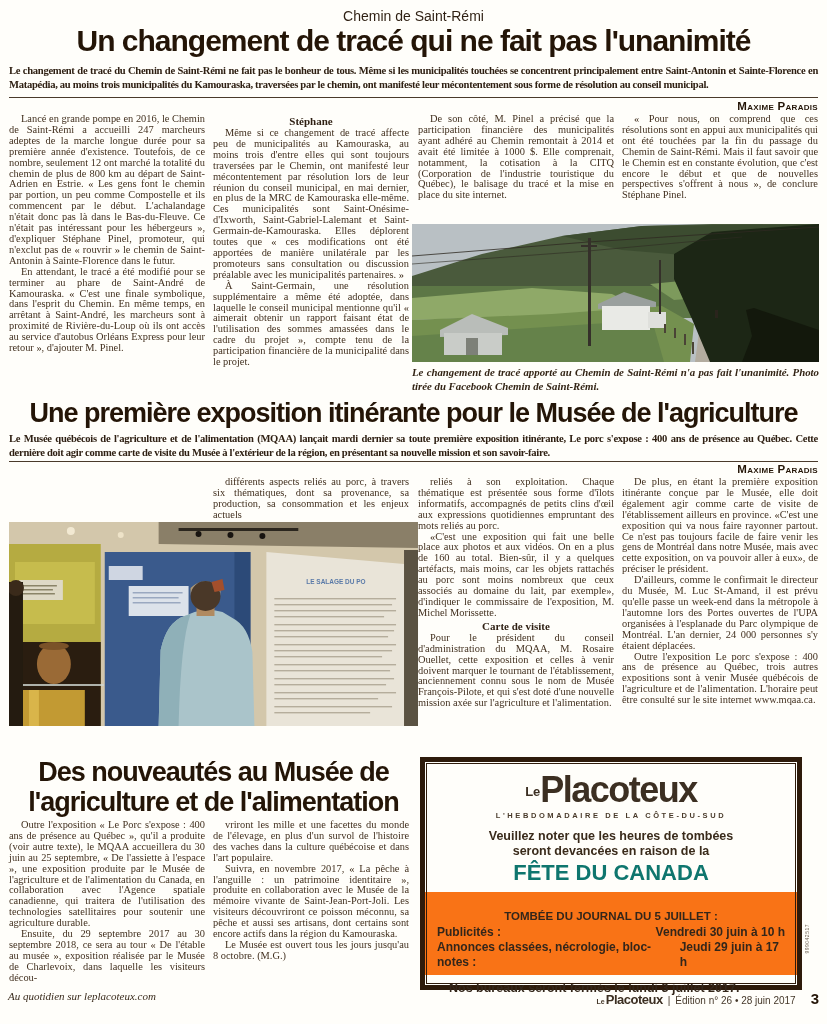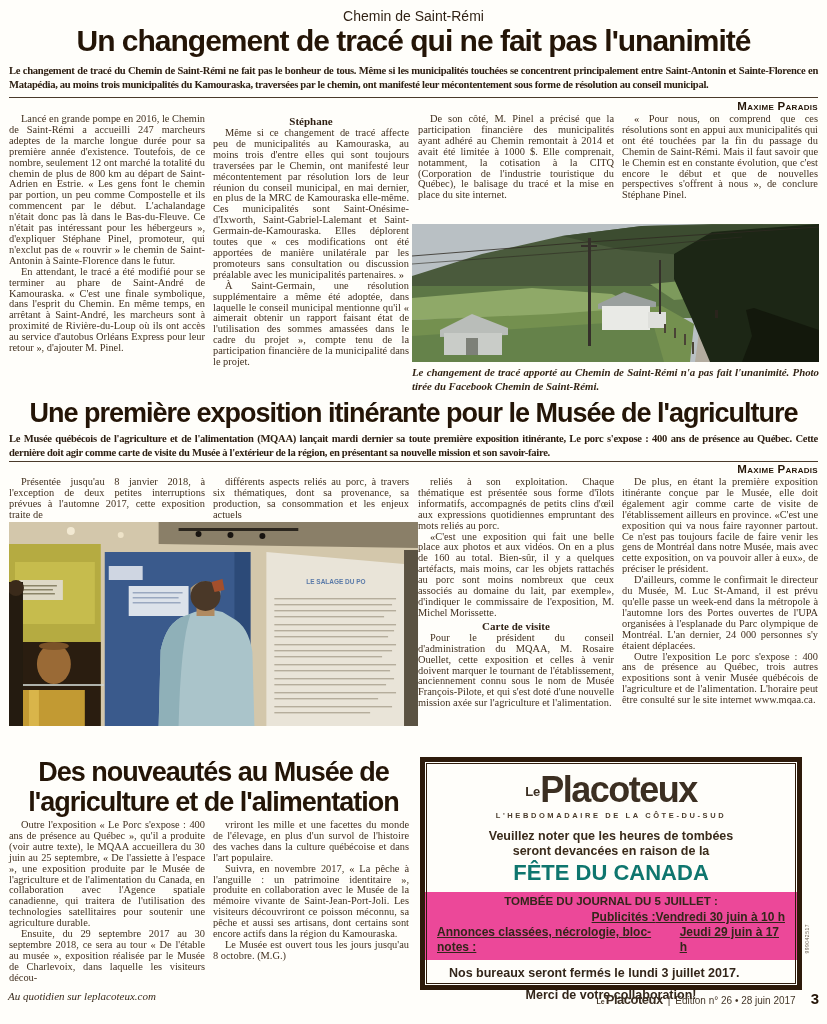--- a/index.html
+++ b/index.html
@@ -56,23 +56,23 @@
   .ad-logo .brand { font-size:36px; font-weight:bold; letter-spacing:-1.5px; color:#3c2f22; }
   .ad-tagline {
     text-align:center; font-size:7.5px; font-weight:bold;
     letter-spacing:2.6px; color:#4a3b2b; margin-top:0px;
   }
   .ad-notice {
     margin:9px auto 0; width:260px; text-align:center;
     font-weight:bold; font-size:12.5px; line-height:15px; color:#3a2b1b;
   }
   .ad-event { text-align:center; font-weight:bold; font-size:22px; margin-top:1px; color:#0f766e; }
-  .ad-band { margin-top:6px; background:#ec4899; padding:3px 12px 5px; }
+  .ad-band { margin-top:6px; background:#f97316; padding:18px 12px 5px; }
   .ad-band-header { text-align:center; font-weight:bold; font-size:11.5px; margin-bottom:3px; }
-  .ad-row { display:flex; justify-content:flex-end; font-weight:bold; font-size:12px; line-height:15px;text-decoration:underline; }
+  .ad-row { display:flex; justify-content:space-between; font-weight:bold; font-size:12px; line-height:15px; }
   .ad-closed { margin:6px 24px 0; font-weight:bold; font-size:12.5px; text-align:left; }
   .ad-thanks { margin-top:8px; text-align:center; font-weight:bold; font-size:12.5px; }
   .ad-id {
     position:absolute; left:804px; top:924px; font-family:"Liberation Sans", sans-serif;
     font-size:5px; color:#6b5f50; writing-mode:vertical-rl; transform:rotate(180deg);
     letter-spacing:0.5px;
   }
   
   .footer-left {
     position:absolute; left:8px; top:990px; font-style:italic;
@@ -148,23 +148,20 @@
       <rect x="303" y="86" width="3" height="8" fill="#2a241c"></rect>
     </svg>
   </div>
   <div class="caption" style="left:412px; top:366px; width:407px;">Le changement de tracé apporté au Chemin de Saint-Rémi n'a pas fait l'unanimité. Photo tirée du Facebook Chemin de Saint-Rémi.</div>
 
   <div class="headline" style="top:398px; font-size:27px; line-height:30px;">Une première exposition itinérante pour le Musée de l'agriculture</div>
   <div class="lead" style="top:432px; left:9px; width:809px;">Le Musée québécois de l'agriculture et de l'alimentation (MQAA) lançait mardi dernier sa toute première exposition itinérante, Le porc s'expose : 400 ans de présence au Québec. Cette dernière doit agir comme carte de visite du Musée à l'extérieur de la région, en présentant sa nouvelle mission et son savoir-faire.</div>
   <div class="rule" style="top:461px; left:9px; width:809px;"></div>
   <div class="byline" style="top:463px;">Maxime Paradis</div>
 
-  <div class="col" style="left:9px; top:477px;">
-    <p>Présentée jusqu'au 8 janvier 2018, à l'exception de deux petites interruptions prévues à l'automne 2017, cette exposition traite de</p>
-  </div>
   <div class="col" style="left:213px; top:477px;">
     <p>différents aspects reliés au porc, à travers six thématiques, dont sa provenance, sa production, sa consommation et les enjeux actuels</p>
   </div>
   <div class="col" style="left:418px; top:477px;">
     <p>reliés à son exploitation. Chaque thématique est présentée sous forme d'îlots informatifs, accompagnés de petits clins d'œil aux expressions quotidiennes empruntant des mots reliés au porc.</p>
     <p>«C'est une exposition qui fait une belle place aux photos et aux vidéos. On en a plus de 160 au total. Bien-sûr, il y a quelques artéfacts, mais moins, car les objets rattachés au porc sont moins nombreux que ceux associés au domaine du lait, par exemple», d'indiquer le commissaire de l'exposition, M. Michel Morissette.</p>
     <div class="subhead">Carte de visite</div>
     <p>Pour le président du conseil d'administration du MQAA, M. Rosaire Ouellet, cette exposition et celles à venir doivent marquer le tournant de l'établissement, anciennement connu sous le nom de Musée François-Pilote, et qui s'est doté d'une nouvelle mission axée sur l'agriculture et l'alimentation.</p>
   </div>
   <div class="col" style="left:622px; top:477px;">
@@ -262,21 +259,20 @@
       <div class="ad-row">
         <span>Publicités :</span>
         <span>Vendredi 30 juin à 10 h</span>
       </div>
       <div class="ad-row">
         <span>Annonces classées, nécrologie, bloc-notes :</span>
         <span>Jeudi 29 juin à 17 h</span>
       </div>
     </div>
     <div class="ad-closed">Nos bureaux seront fermés le lundi 3 juillet 2017.</div>
-    <div class="ad-thanks">Merci de votre collaboration!</div>
   </div>
   <div class="ad-id">999042517</div>
 
   <div class="footer-left">Au quotidien sur leplacoteux.com</div>
   <div class="footer-right">
     <span class="le">Le</span>
       <span class="brand">Placoteux</span>
     <span>|</span>
     <span>Édition n° 26 • 28 juin 2017</span>
     <span class="pagenum">3</span>

